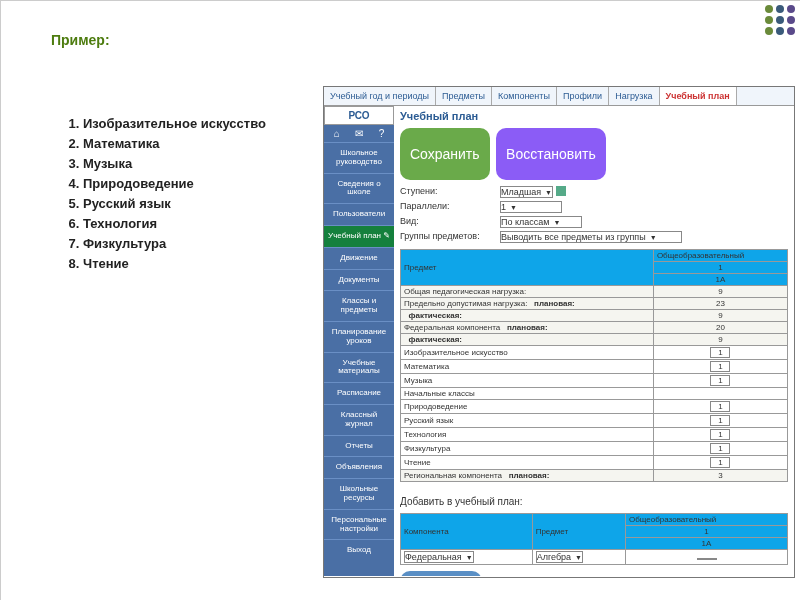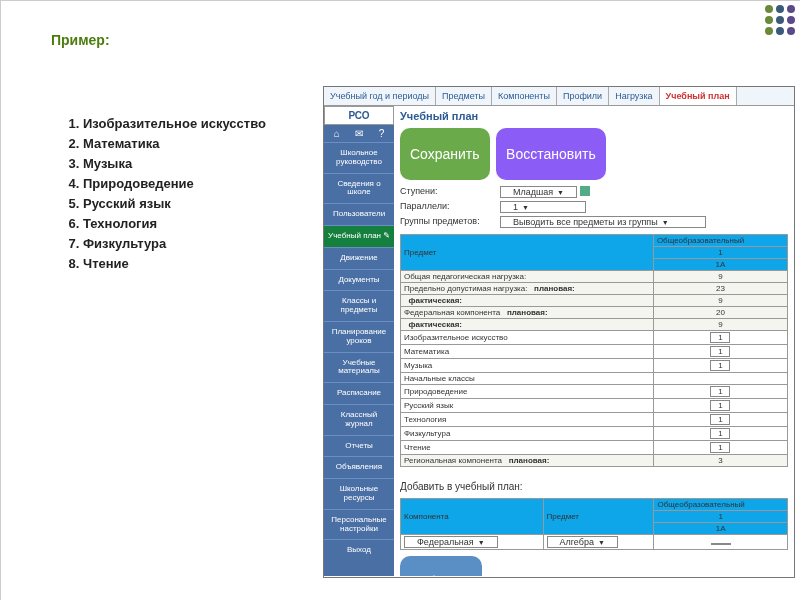--- a/index.html
+++ b/index.html
@@ -24,21 +24,21 @@
 .sideitem.hl{background:#15803d}
 .main{flex:1;background:#fff;padding:4px 6px;overflow:auto}
 .sectitle{color:#2b5b93;font-weight:bold;font-size:11px;margin-bottom:6px}
 .btnrow{margin-bottom:6px}
 .btn{display:inline-block;padding:18px 10px;border-radius:10px;font-size:14px;color:#fff;margin-right:4px;cursor:pointer}
 .btn.save{background:#6aaa4a}
 .btn.restore{background:#8b5cf6}
 .btn.add{background:#5a8fc5}
 .formrow{display:flex;align-items:flex-start;margin-bottom:3px;font-size:9px}
 .formrow .lbl{width:100px;color:#333}
-.sel{border:1px solid #888;background:#fff;padding:0 12px;font-size:9px;display:inline-flex;align-items:center;cursor:pointer}
+.sel{border:1px solid #888;background:#fff;padding:0 0;font-size:9px;display:inline-flex;align-items:center;cursor:pointer}
 .sel .arr{margin-left:4px;font-size:7px}
 .edit{display:inline-block;width:10px;height:10px;background:#5a8;margin-left:3px;cursor:pointer}
 table{border-collapse:collapse;width:100%;margin-top:6px;font-size:8px}
 td,th{border:1px solid #999;padding:1px 3px;text-align:left}
 th{background:#0ea5e9;font-weight:normal}
 .num{text-align:center}
 .inp{border:1px solid #888;width:18px;text-align:center;display:inline-block;font-size:8px}
 .subhdr{background:#f5f5f0}
 .addsec{margin-top:14px}
 .addtitle{color:#333;font-size:10px;margin-bottom:4px}
@@ -127,20 +127,27 @@
           <span class="sel">
               <span>Младшая</span>
               <span class="arr">▼</span>
             </span>
           <span class="edit"></span>
         </div>
         <div class="formrow">
           <span class="lbl">Параллели:</span>
           <span class="sel" style="width:60px">
               <span>1</span>
+              <span class="arr">▼</span>
+            </span>
+        </div>
+        <div class="formrow">
+          <span class="lbl">Вид:</span>
+          <span class="sel" style="width:80px">
+              <span>По классам</span>
               <span class="arr">▼</span>
             </span>
         </div>
         <div class="formrow">
           <span class="lbl">Группы предметов:</span>
           <span class="sel" style="width:180px">
               <span>Выводить все предметы из группы</span>
               <span class="arr">▼</span>
             </span>
         </div>

